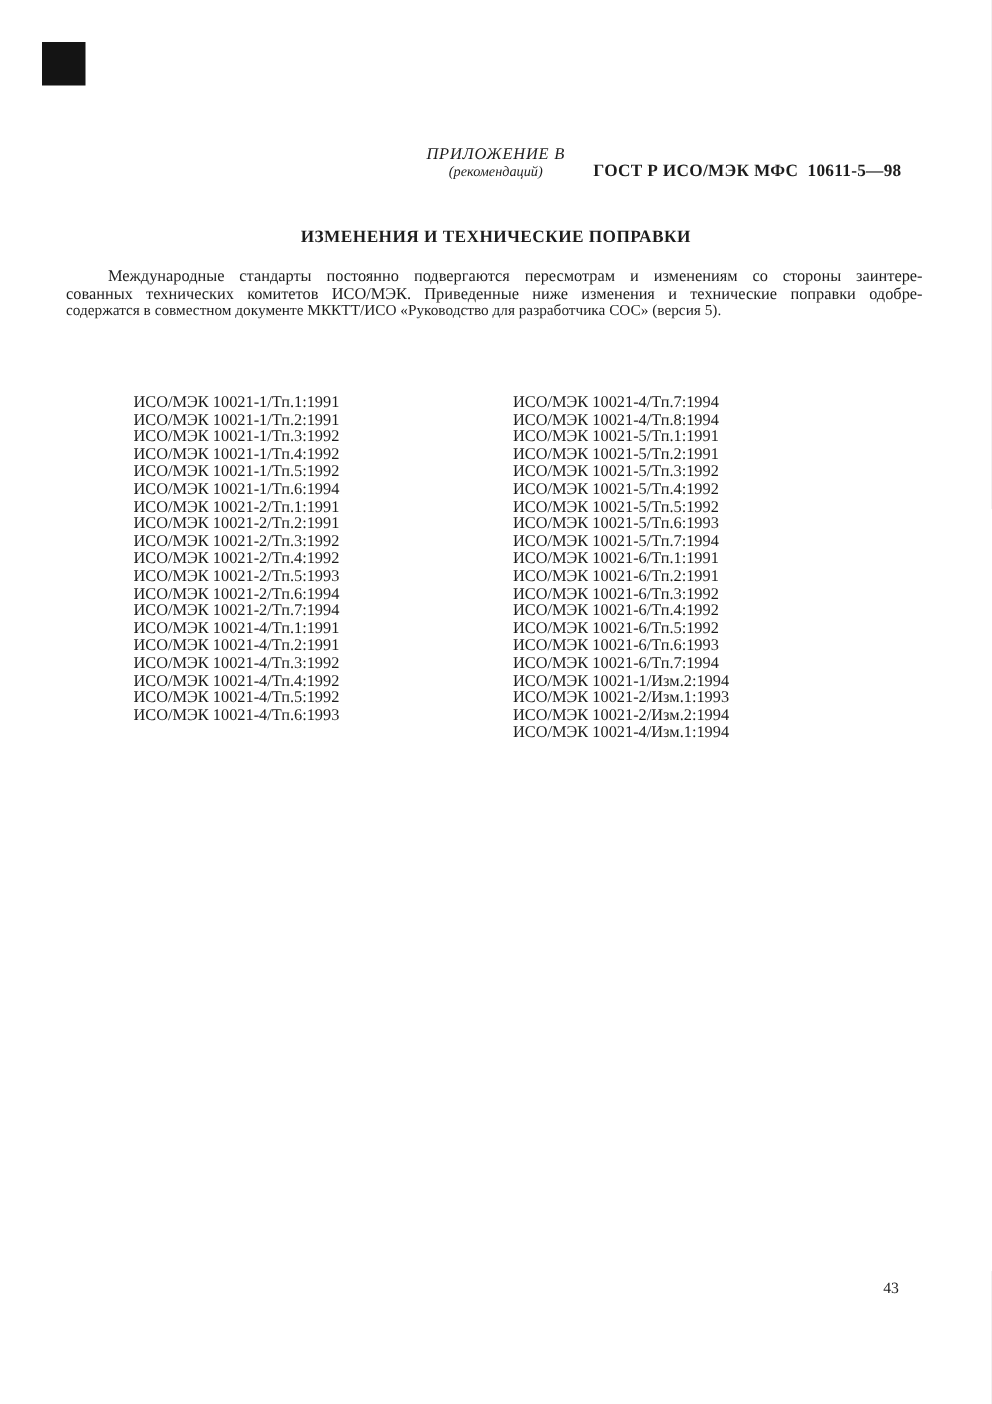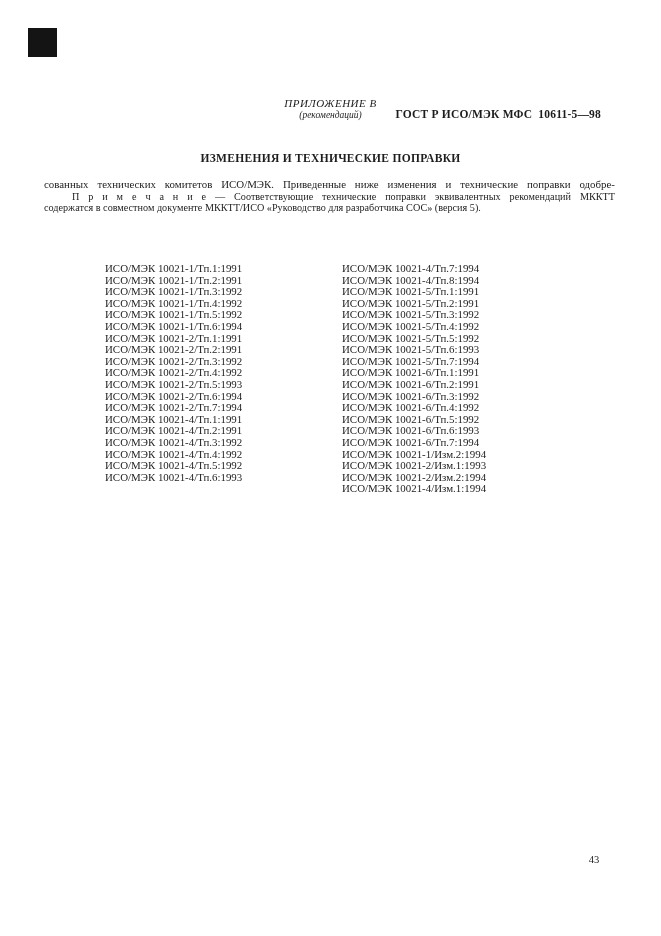--- a/index.html
+++ b/index.html
@@ -87,21 +87,21 @@
   .body-text .pline.small {
     font-size: 10.2px;
   }
   .std-col {
     position: absolute;
     top: 263px;
     font-size: 10.9px;
     line-height: 11.6px;
     white-space: pre;
   }
-  .std-col.left  { left: 89px; margin-left: 16px; }
+  .std-col.left  { left: 89px; }
   .std-col.right { left: 342px; }
   .page-number {
     position: absolute;
     top: 854px;
     left: 580px;
     width: 28px;
     text-align: center;
     font-size: 10.5px;
   }
 </style>
@@ -114,22 +114,22 @@
 
   <div class="doc-header">ГОСТ Р ИСО/МЭК МФС  10611-5—98</div>
 
   <div class="appendix-label">ПРИЛОЖЕНИЕ В</div>
 
   <div class="appendix-qualifier">(рекомендаций)</div>
 
   <div class="doc-title">ИЗМЕНЕНИЯ И ТЕХНИЧЕСКИЕ ПОПРАВКИ</div>
 
   <div class="body-text">
+      <div class="pline indent justify">Международные стандарты постоянно подвергаются пересмотрам и изменениям со стороны заинтере-</div>
       <div class="pline justify">сованных технических комитетов ИСО/МЭК. Приведенные ниже изменения и технические поправки одобре-</div>
-      <div class="pline indent justify small">П р и м е ч а н и е — Соответствующие технические поправки  эквивалентных рекомендаций МККТТ</div>
       <div class="pline small">содержатся в совместном документе МККТТ/ИСО «Руководство для разработчика СОС» (версия 5).</div>
     </div>
 
   <div class="std-col left"><div class="std-item">ИСО/МЭК 10021-1/Тп.1:1991</div><div class="std-item">ИСО/МЭК 10021-1/Тп.2:1991</div><div class="std-item">ИСО/МЭК 10021-1/Тп.3:1992</div><div class="std-item">ИСО/МЭК 10021-1/Тп.4:1992</div><div class="std-item">ИСО/МЭК 10021-1/Тп.5:1992</div><div class="std-item">ИСО/МЭК 10021-1/Тп.6:1994</div><div class="std-item">ИСО/МЭК 10021-2/Тп.1:1991</div><div class="std-item">ИСО/МЭК 10021-2/Тп.2:1991</div><div class="std-item">ИСО/МЭК 10021-2/Тп.3:1992</div><div class="std-item">ИСО/МЭК 10021-2/Тп.4:1992</div><div class="std-item">ИСО/МЭК 10021-2/Тп.5:1993</div><div class="std-item">ИСО/МЭК 10021-2/Тп.6:1994</div><div class="std-item">ИСО/МЭК 10021-2/Тп.7:1994</div><div class="std-item">ИСО/МЭК 10021-4/Тп.1:1991</div><div class="std-item">ИСО/МЭК 10021-4/Тп.2:1991</div><div class="std-item">ИСО/МЭК 10021-4/Тп.3:1992</div><div class="std-item">ИСО/МЭК 10021-4/Тп.4:1992</div><div class="std-item">ИСО/МЭК 10021-4/Тп.5:1992</div><div class="std-item">ИСО/МЭК 10021-4/Тп.6:1993</div></div>
 
   <div class="std-col right"><div class="std-item">ИСО/МЭК 10021-4/Тп.7:1994</div><div class="std-item">ИСО/МЭК 10021-4/Тп.8:1994</div><div class="std-item">ИСО/МЭК 10021-5/Тп.1:1991</div><div class="std-item">ИСО/МЭК 10021-5/Тп.2:1991</div><div class="std-item">ИСО/МЭК 10021-5/Тп.3:1992</div><div class="std-item">ИСО/МЭК 10021-5/Тп.4:1992</div><div class="std-item">ИСО/МЭК 10021-5/Тп.5:1992</div><div class="std-item">ИСО/МЭК 10021-5/Тп.6:1993</div><div class="std-item">ИСО/МЭК 10021-5/Тп.7:1994</div><div class="std-item">ИСО/МЭК 10021-6/Тп.1:1991</div><div class="std-item">ИСО/МЭК 10021-6/Тп.2:1991</div><div class="std-item">ИСО/МЭК 10021-6/Тп.3:1992</div><div class="std-item">ИСО/МЭК 10021-6/Тп.4:1992</div><div class="std-item">ИСО/МЭК 10021-6/Тп.5:1992</div><div class="std-item">ИСО/МЭК 10021-6/Тп.6:1993</div><div class="std-item">ИСО/МЭК 10021-6/Тп.7:1994</div><div class="std-item">ИСО/МЭК 10021-1/Изм.2:1994</div><div class="std-item">ИСО/МЭК 10021-2/Изм.1:1993</div><div class="std-item">ИСО/МЭК 10021-2/Изм.2:1994</div><div class="std-item">ИСО/МЭК 10021-4/Изм.1:1994</div></div>
 
   <div class="page-number">43</div>
 
 </div>

